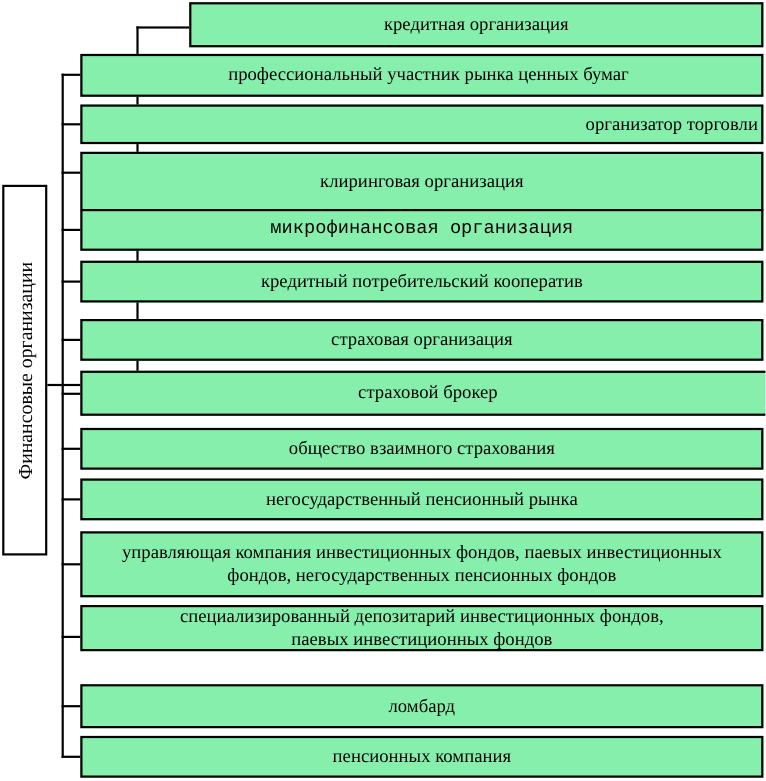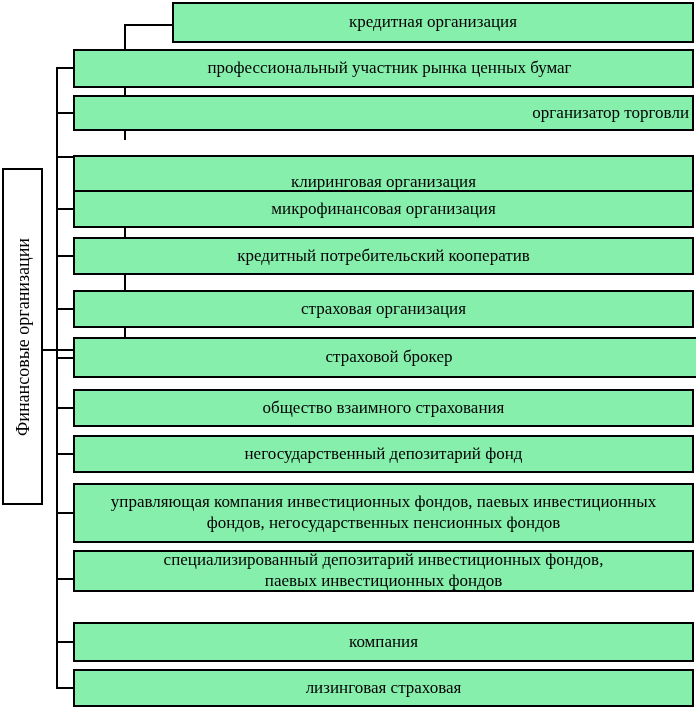--- a/index.html
+++ b/index.html
@@ -57,22 +57,22 @@
   }
   .line {
     position: absolute;
     background: #000000;
     z-index: 1;
   }
   
   .r1  { left: 172px; top: 2px;   width: 522px; height: 41px; }
   .r2  { left: 73px;  top: 49px;  width: 621px; height: 39px; padding-left: 12px; }
   .r3  { left: 73px;  top: 95px;  width: 621px; height: 36px; justify-content: flex-end; }
-  .r4  { left: 73px;  top: 138px; width: 621px; height: 54px; margin-top: 17px; }
-  .r5  { left: 73px;  top: 190px; width: 621px; height: 38px; }
+  .r4  { left: 73px;  top: 138px; width: 621px; height: 54px; }
+  .r5  { left: 73px;  top: 190px; width: 621px; height: 38px; font-family: Liberation Mono, monospace; }
   .r6  { left: 73px;  top: 237px; width: 621px; height: 38px; }
   .r7  { left: 73px;  top: 290px; width: 621px; height: 38px; }
   .r8  { left: 73px;  top: 337px; width: 632px; height: 41px; }
   .r9  { left: 73px;  top: 389px; width: 621px; height: 38px; text-align: right; }
   .r10 { left: 73px;  top: 435px; width: 621px; height: 38px; }
   .r11 { left: 73px;  top: 483px; width: 621px; height: 60px; }
   .r12 { left: 73px;  top: 550px; width: 621px; height: 42px; }
   .r13 { left: 73px;  top: 622px; width: 621px; height: 40px; }
   .r14 { left: 73px;  top: 669px; width: 621px; height: 38px; }
 </style>
@@ -133,30 +133,30 @@
   <div class="node r6">
     <span class="node-label">кредитный потребительский кооператив</span>
   </div>
   <div class="node r8">
     <span class="node-label">страховой брокер</span>
   </div>
   <div class="node r9">
     <span class="node-label">общество взаимного страхования</span>
   </div>
   <div class="node r10">
-    <span class="node-label">негосударственный депозитарий фонд</span>
+    <span class="node-label">негосударственный пенсионный рынка</span>
   </div>
   <div class="node r11">
     <span class="node-label">управляющая компания инвестиционных фондов, паевых инвестиционных
 фондов, негосударственных пенсионных фондов</span>
   </div>
   <div class="node r12">
     <span class="node-label">специализированный депозитарий инвестиционных фондов,
 паевых инвестиционных фондов</span>
   </div>
   <div class="node r13">
-    <span class="node-label">компания</span>
+    <span class="node-label">ломбард</span>
   </div>
   <div class="node r14">
-    <span class="node-label">лизинговая страховая</span>
+    <span class="node-label">пенсионных компания</span>
   </div>
 
 </div>
 
 </body></html>

